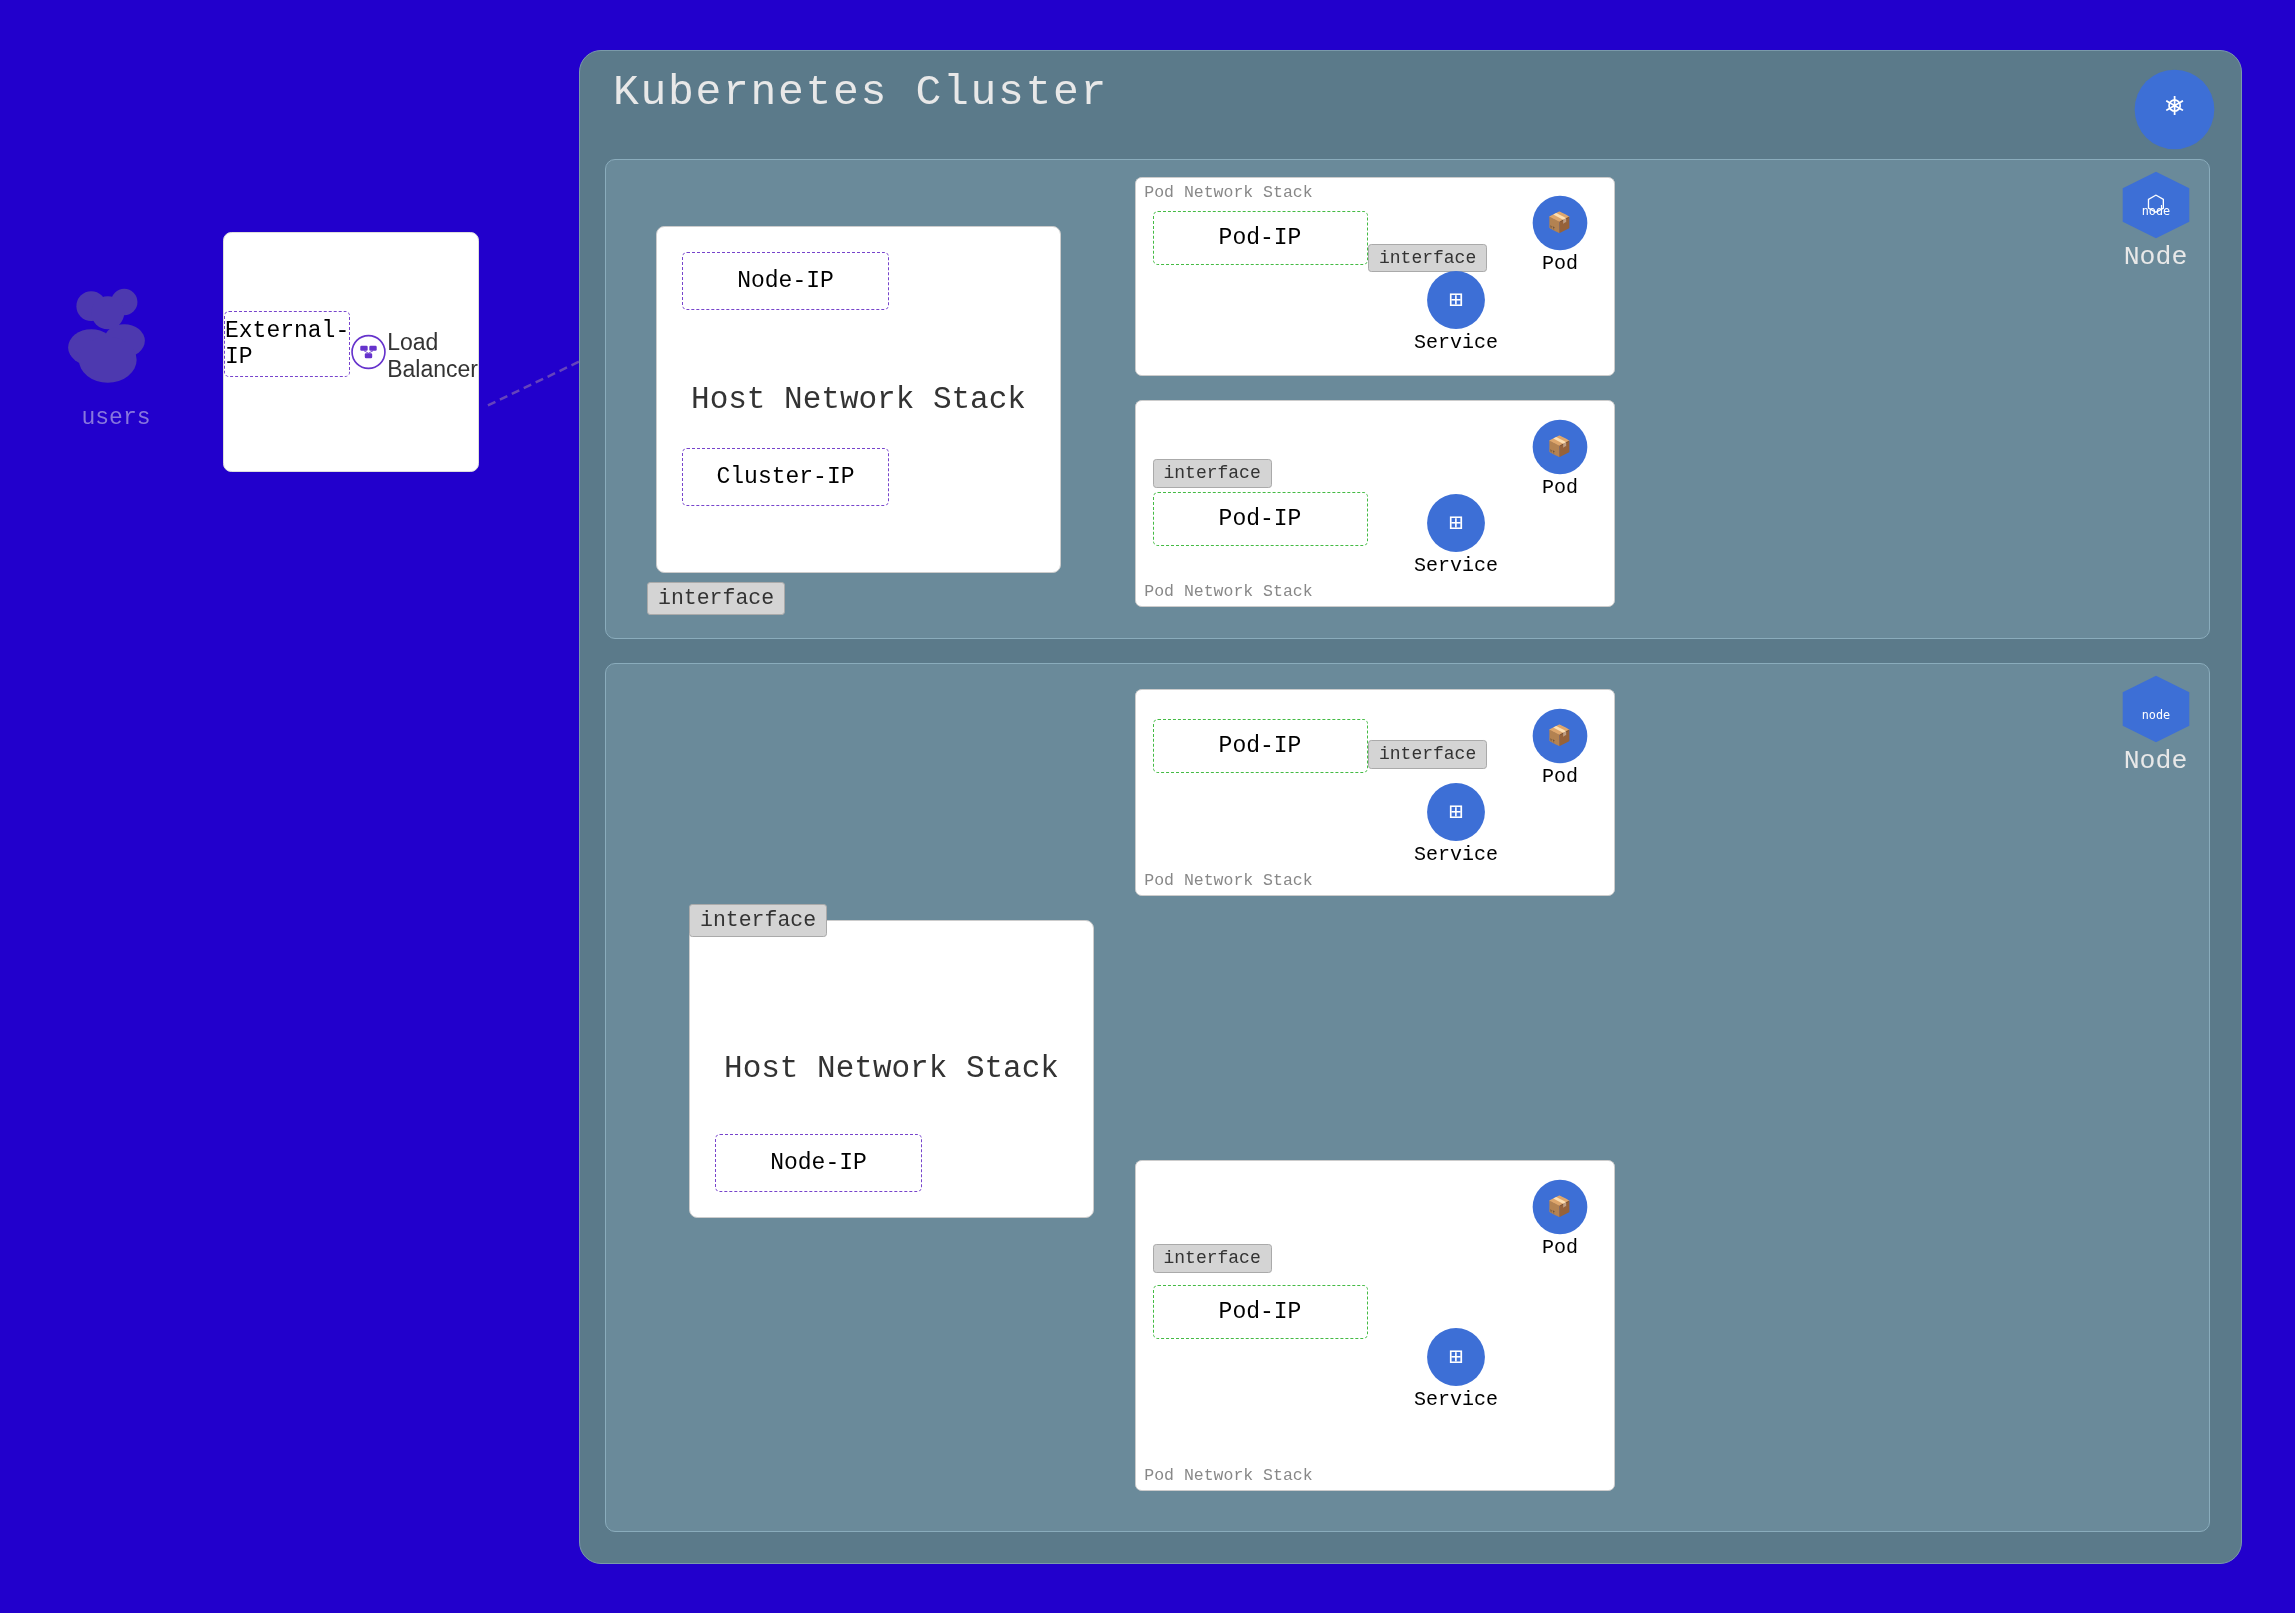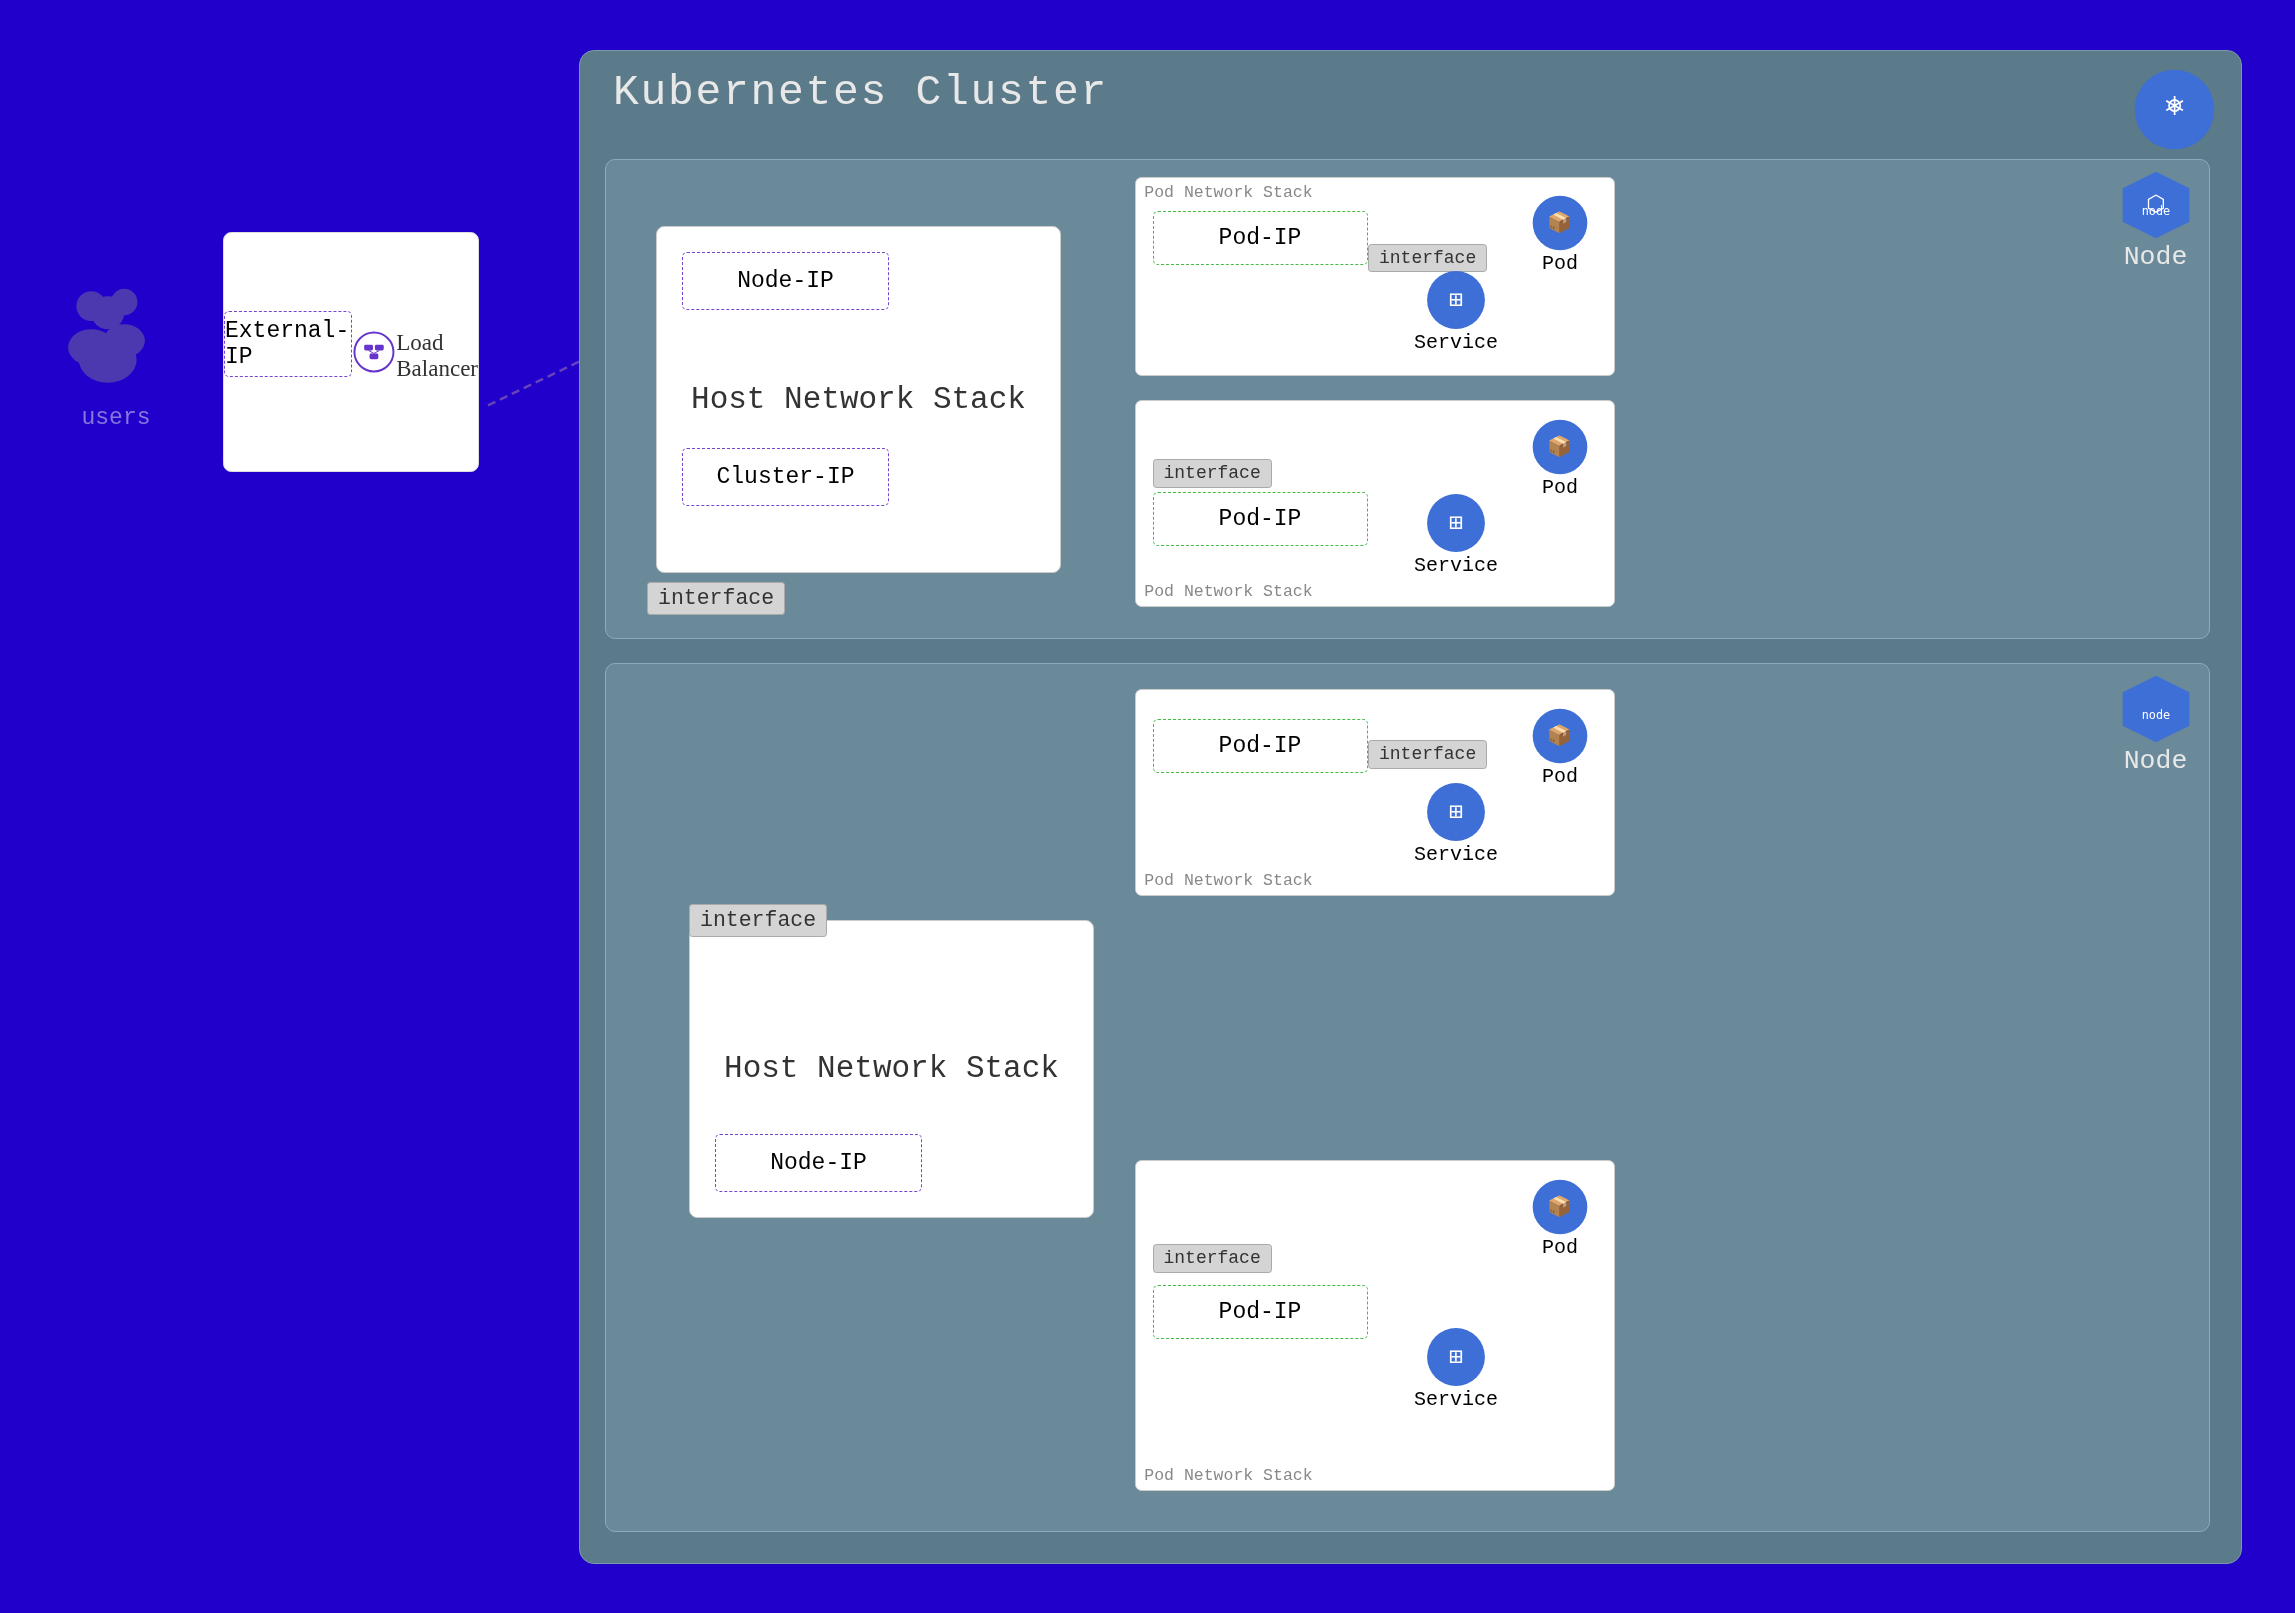--- a/index.html
+++ b/index.html
@@ -13,21 +13,21 @@
     }
 
     
     .k8s-cluster {
       position: absolute;
       top: 50px;
       left: 579px;
       width: 1663px;
       height: 1514px;
       background: #5b7a8a;
-      border-radius: 15px;
+      border-radius: 22px;
       border: 1.7px solid #7a9aaa;
     }
 
     .cluster-title {
       position: absolute;
       top: 16.5px;
       left: 33px;
       font-size: 43px;
       color: #e8e8e8;
       font-family: 'Courier New', monospace;
@@ -154,21 +154,21 @@
   </div>
 
   <svg width="74" height="74" viewBox="0 0 90 90">
     <circle cx="45" cy="45" r="40" fill="none" stroke="#6633cc" stroke-width="4"></circle>
     <rect x="25" y="30" width="18" height="12" rx="3" fill="#6633cc"></rect>
     <rect x="47" y="30" width="18" height="12" rx="3" fill="#6633cc"></rect>
     <rect x="36" y="48" width="18" height="12" rx="3" fill="#6633cc"></rect>
     <line x1="34" y1="42" x2="45" y2="48" stroke="#6633cc" stroke-width="2"></line>
     <line x1="56" y1="42" x2="45" y2="48" stroke="#6633cc" stroke-width="2"></line>
   </svg>
-  <div style="font-size:23px; font-family:Liberation Serif, serif; color:#333; margin-top:7px;">Load Balancer</div>
+  <div style="font-size:23px; font-family:Liberation Sans, sans-serif; color:#333; margin-top:7px;">Load Balancer</div>
 </div>
 
 <div class="k8s-cluster">
   <div class="cluster-title">Kubernetes Cluster</div>
 
   <svg class="k8s-logo" viewBox="0 0 100 100">
     <circle cx="50" cy="50" r="48" fill="#3d6fd6"></circle>
     <text x="50" y="58" text-anchor="middle" font-size="40" fill="white">⎈</text>
   </svg>
 

